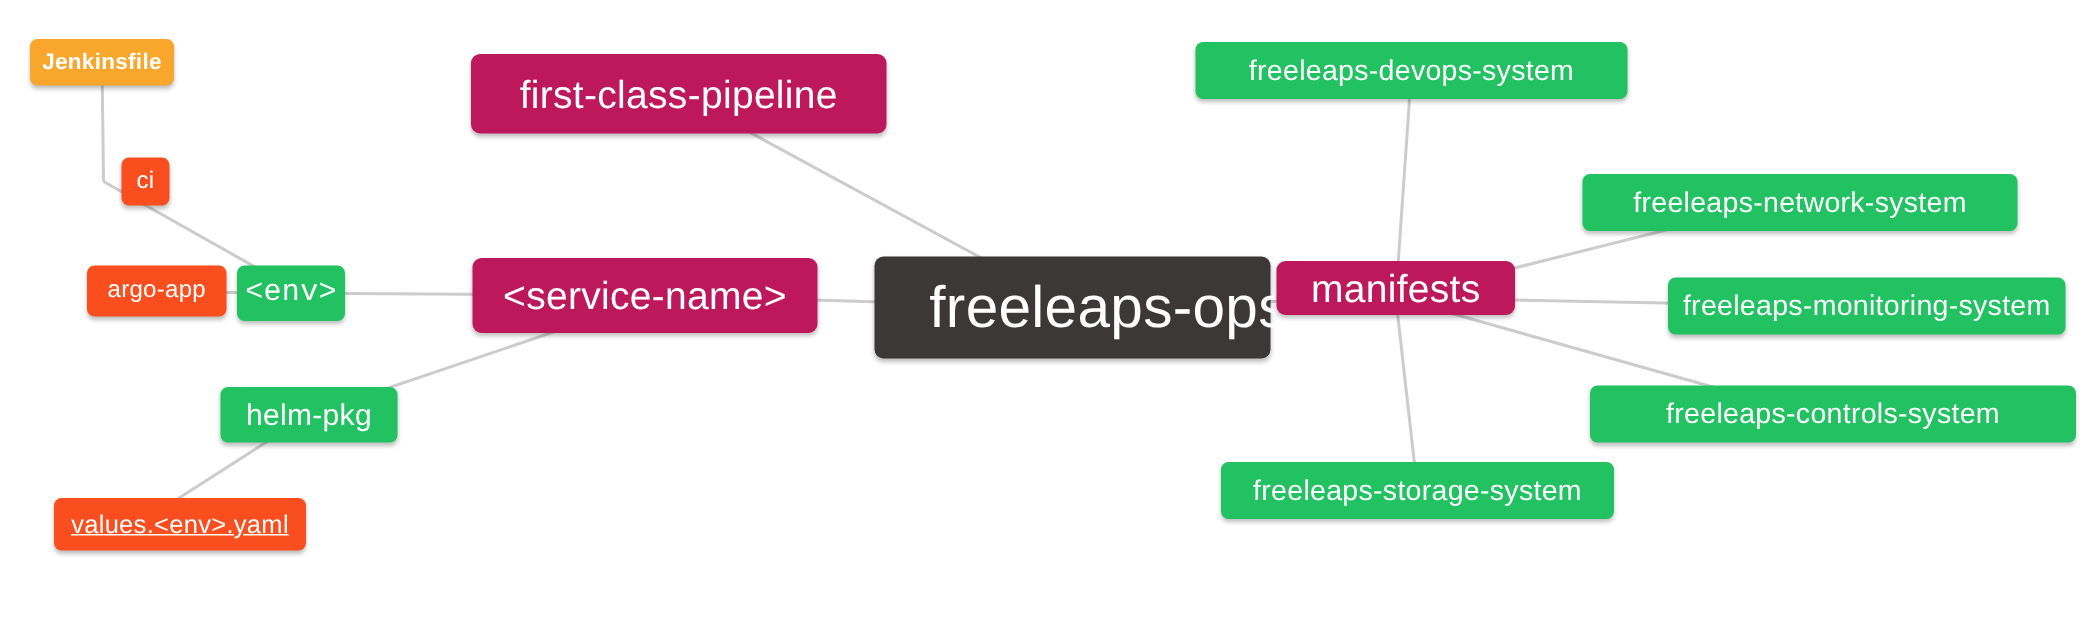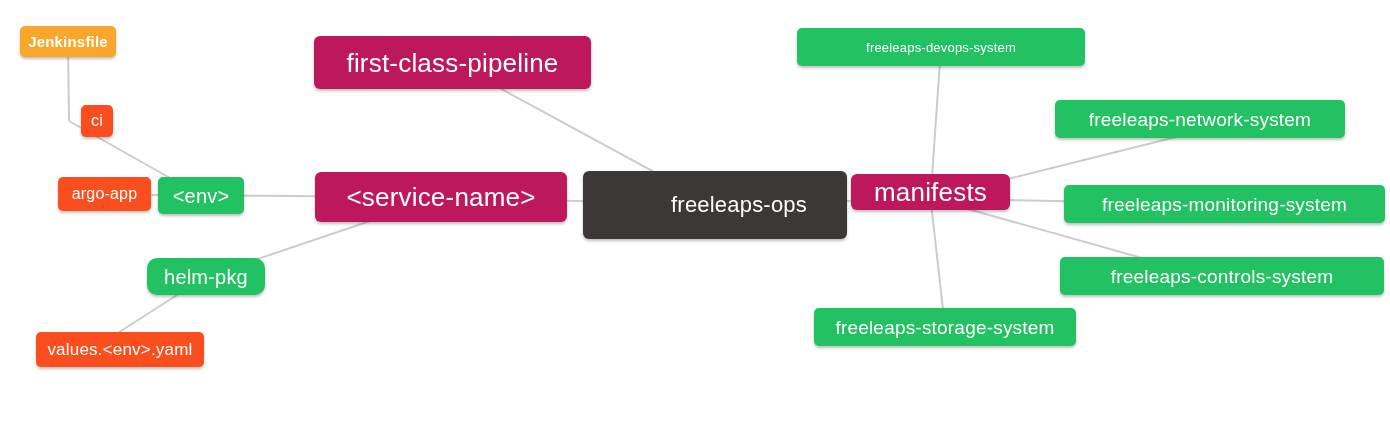--- a/index.html
+++ b/index.html
@@ -66,37 +66,37 @@
       <line x1="930.5" y1="198.5" x2="1206" y2="276" stroke="#CCCCCC" stroke-width="2"></line>
       <line x1="930.5" y1="198.5" x2="945" y2="327" stroke="#CCCCCC" stroke-width="2"></line>
     </svg>
 
   <div class="node c-orange" style="left:20px; top:26px; width:96px; height:31px; font-size:15px;font-weight:bold;">Jenkinsfile</div>
 
   <div class="node c-red" style="left:53px; top:105px; width:32px; height:32px; font-size:16px;">ci</div>
 
   <div class="node c-red" style="left:30px; top:177px; width:93px; height:34px; font-size:16px;">argo-app</div>
 
-  <div class="node c-green" style="left:158px; top:177px; width:86px; height:37px; font-size:20px;">&lt;env&gt;</div>
+  <div class="node c-green" style="left:158px; top:177px; width:72px; height:37px; font-size:20px;font-family:Liberation Mono, monospace;">&lt;env&gt;</div>
 
-  <div class="node c-green" style="left:147px; top:258px; width:118px; height:37px; font-size:20px;border-radius:10px;">helm-pkg</div>
+  <div class="node c-green" style="left:147px; top:258px; width:118px; height:37px; font-size:20px;">helm-pkg</div>
 
-  <div class="node c-red" style="left:8px; top:332px; width:168px; height:35px; font-size:17px;">values.&lt;env&gt;.yaml</div>
+  <div class="node c-red" style="left:8px; top:332px; width:168px; height:35px; font-size:17px;text-decoration:underline;">values.&lt;env&gt;.yaml</div>
 
   <div class="node c-blue lg" style="left:314px; top:36px; width:277px; height:53px; font-size:26px;">first-class-pipeline</div>
 
-  <div class="node c-blue lg" style="left:315px; top:172px; width:252px; height:50px; font-size:26px;">&lt;service-name&gt;</div>
+  <div class="node c-blue lg" style="left:315px; top:172px; width:230px; height:50px; font-size:26px;">&lt;service-name&gt;</div>
 
-  <div class="node c-dark lg" style="left:583px; top:171px; width:264px; height:68px; font-size:22px;padding-left:48px;">freeleaps-ops</div>
+  <div class="node c-dark lg" style="left:583px; top:171px; width:264px; height:68px; font-size:39px;padding-left:48px;">freeleaps-ops</div>
 
   <div class="node c-blue lg" style="left:851px; top:174px; width:159px; height:36px; font-size:26px;">manifests</div>
 
-  <div class="node c-green" style="left:797px; top:28px; width:288px; height:38px; font-size:13px;">freeleaps-devops-system</div>
+  <div class="node c-green" style="left:797px; top:28px; width:288px; height:38px; font-size:19px;">freeleaps-devops-system</div>
 
-  <div class="node c-green" style="left:1055px; top:100px; width:290px; height:38px; font-size:19px;">freeleaps-network-system</div>
+  <div class="node c-green" style="left:1055px; top:116px; width:290px; height:38px; font-size:19px;">freeleaps-network-system</div>
 
-  <div class="node c-green" style="left:1064px; top:185px; width:321px; height:38px; font-size:19px;">freeleaps-monitoring-system</div>
+  <div class="node c-green" style="left:1112px; top:185px; width:265px; height:38px; font-size:19px;">freeleaps-monitoring-system</div>
 
   <div class="node c-green" style="left:1060px; top:257px; width:324px; height:38px; font-size:19px;">freeleaps-controls-system</div>
 
   <div class="node c-green" style="left:814px; top:308px; width:262px; height:38px; font-size:19px;">freeleaps-storage-system</div>
 
 </div>
 
 </body></html>

